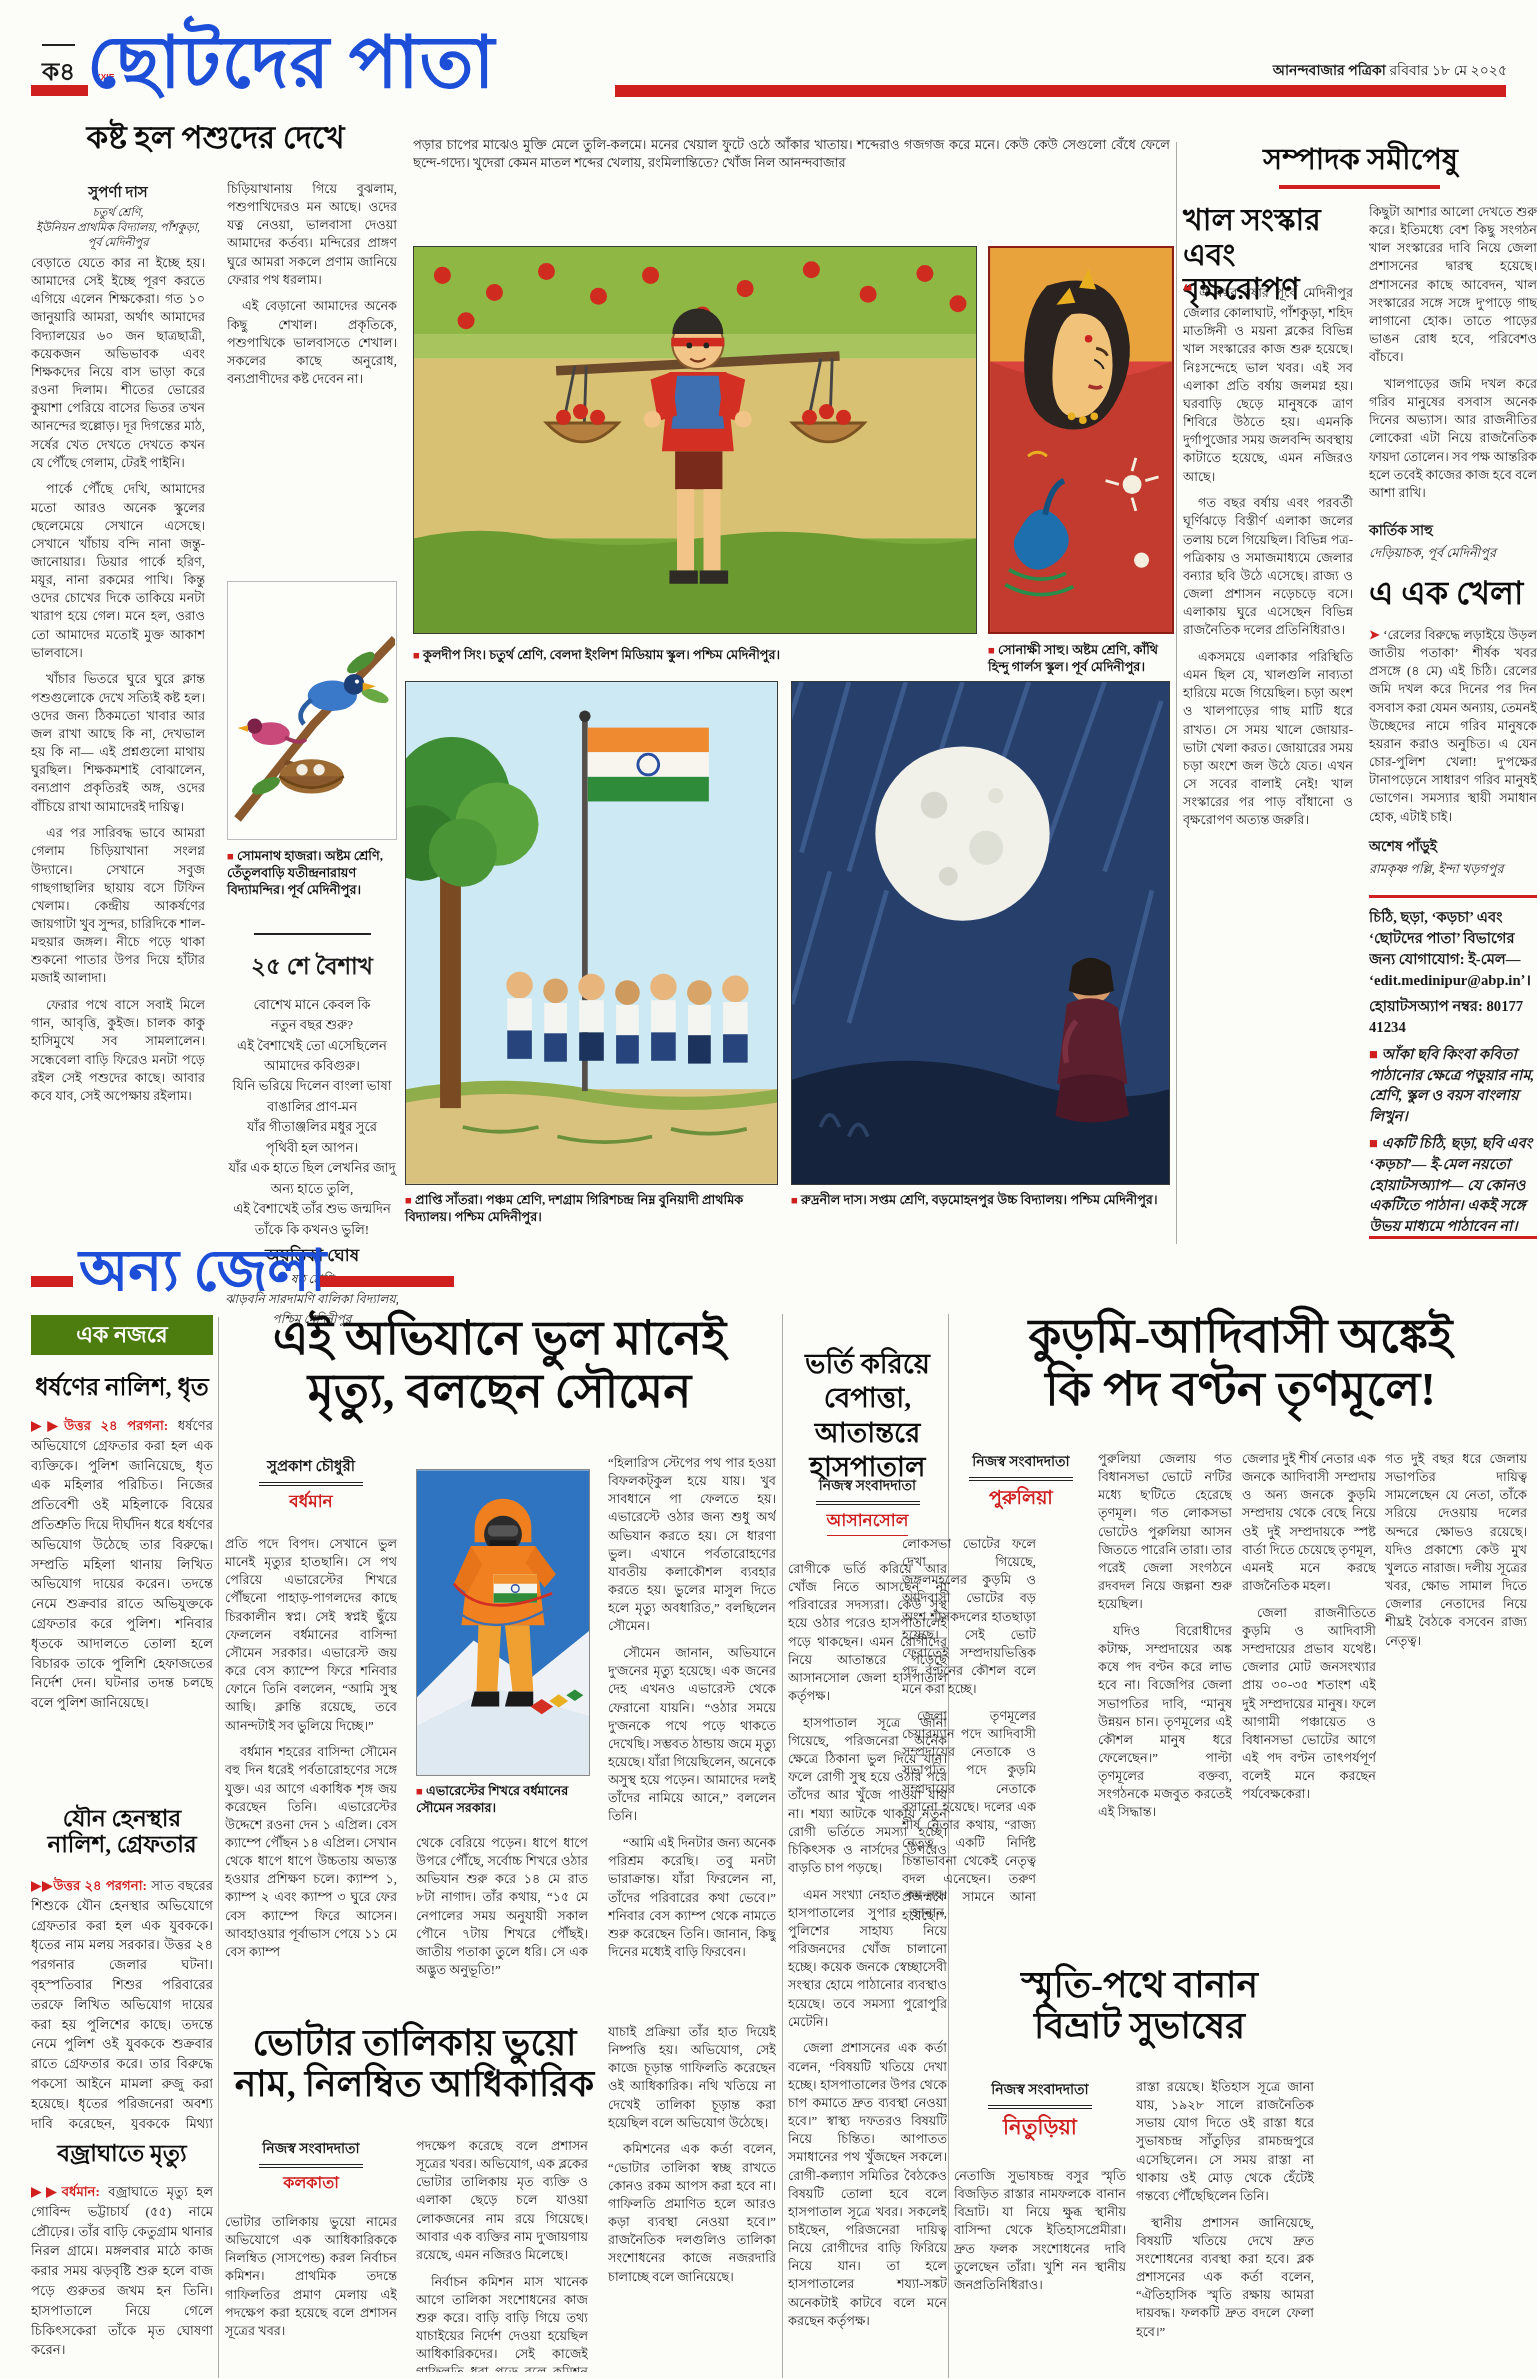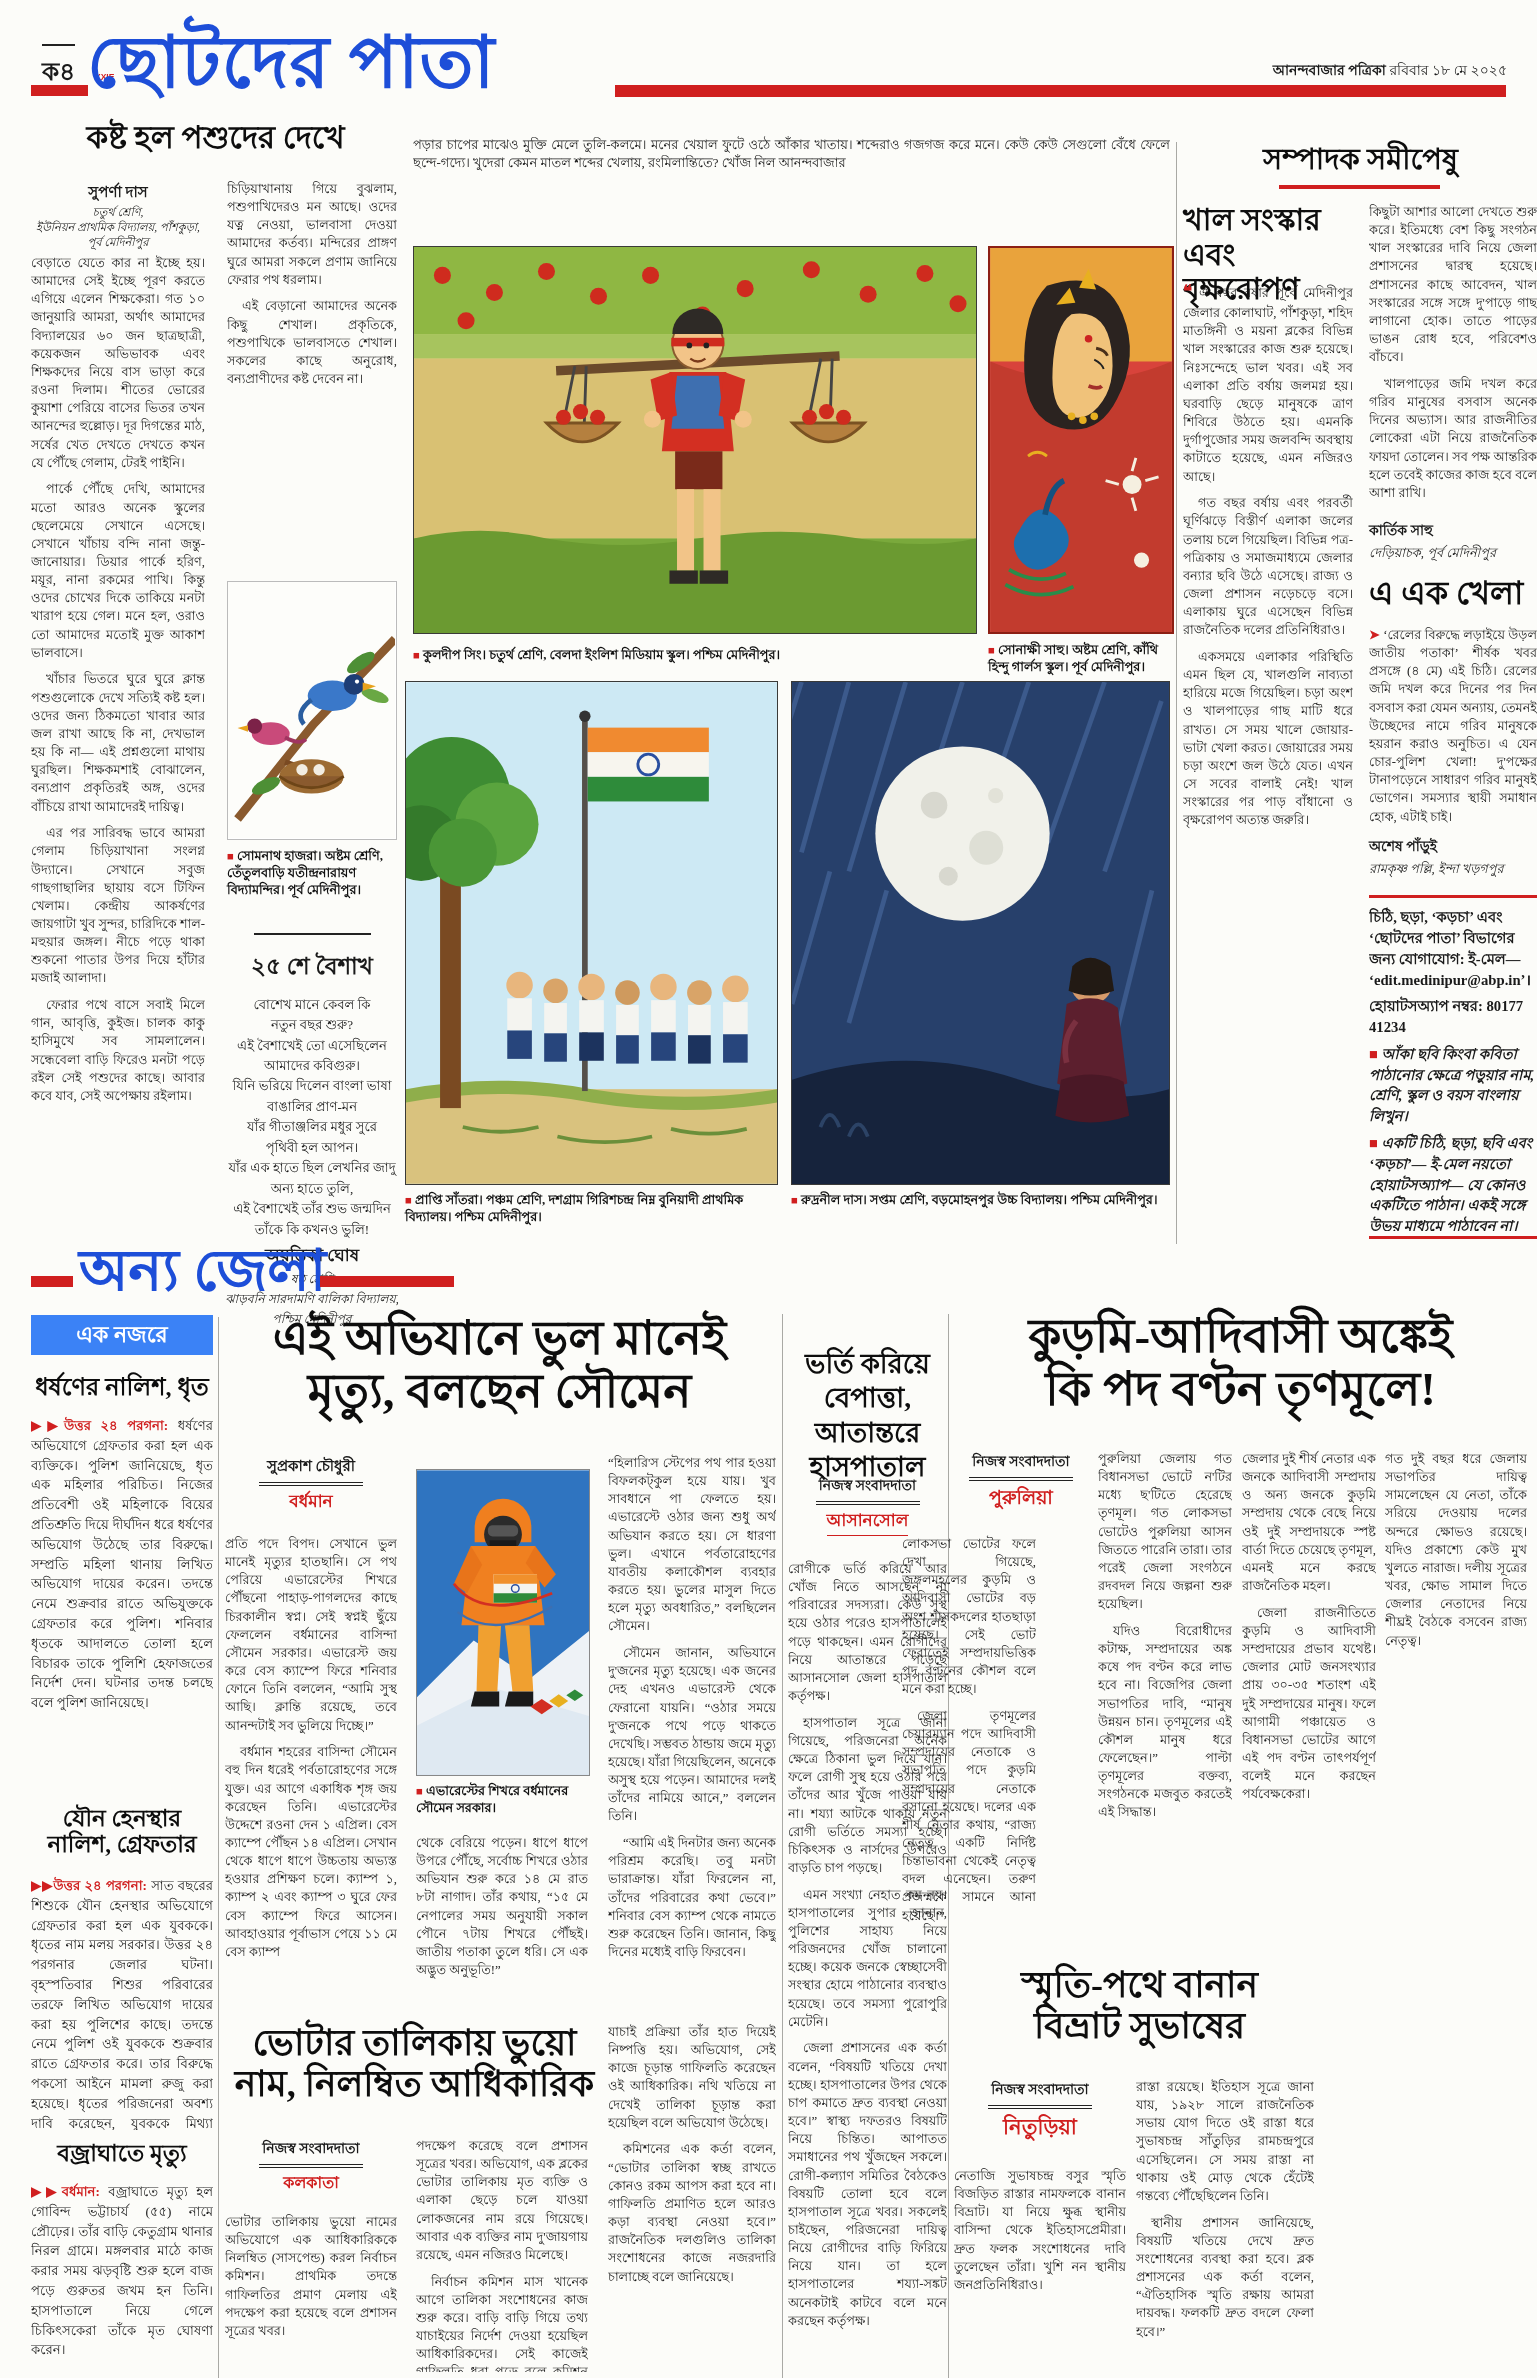--- a/index.html
+++ b/index.html
@@ -347,21 +347,21 @@
   <div class="abs redbg" style="left:1369px;top:1236px;width:168px;height:2.8px;"></div>
 
   <div class="abs redbg" style="left:31px;top:1276px;width:42px;height:11.4px;"></div>
   <div class="abs gray-mast" style="left:79px;top:1242px;font-size:57px;font-weight:bold;line-height:1;">অন্য জেলা</div>
   <div class="abs redbg" style="left:320px;top:1276px;width:134px;height:11.4px;"></div>
 
   <div class="abs vline" style="left:218px;top:1317px;height:1061px;"></div>
   <div class="abs vline" style="left:782px;top:1314px;height:1065px;"></div>
   <div class="abs vline" style="left:948px;top:1314px;height:1065px;"></div>
 
-  <div class="abs" style="left:31px;top:1315px;width:182px;height:40px;background:#3b82f6;color:#fff;font-weight:bold;font-size:22px;text-align:center;line-height:40px;">এক নজরে</div>
+  <div class="abs" style="left:31px;top:1315px;width:182px;height:40px;background:#4d7c0f;color:#fff;font-weight:bold;font-size:22px;text-align:center;line-height:40px;">এক নজরে</div>
   <div class="abs glance-head" style="left:31px;top:1374px;width:182px;font-size:24px;">ধর্ষণের নালিশ, ধৃত</div>
   <div class="abs glance-txt" style="left:31px;top:1416px;width:182px;height:375px;">
     <span class="red" style="font-weight:bold;">▶▶</span><span class="red" style="font-weight:bold;">উত্তর ২৪ পরগনা:</span>
     <span>ধর্ষণের অভিযোগে গ্রেফতার করা হল এক ব্যক্তিকে। পুলিশ জানিয়েছে, ধৃত এক মহিলার পরিচিত। নিজের প্রতিবেশী ওই মহিলাকে বিয়ের প্রতিশ্রুতি দিয়ে দীর্ঘদিন ধরে ধর্ষণের অভিযোগ উঠেছে তার বিরুদ্ধে। সম্প্রতি মহিলা থানায় লিখিত অভিযোগ দায়ের করেন। তদন্তে নেমে শুক্রবার রাতে অভিযুক্তকে গ্রেফতার করে পুলিশ। শনিবার ধৃতকে আদালতে তোলা হলে বিচারক তাকে পুলিশি হেফাজতের নির্দেশ দেন। ঘটনার তদন্ত চলছে বলে পুলিশ জানিয়েছে।</span>
   </div>
   <div class="abs glance-head" style="left:31px;top:1806px;width:182px;">যৌন হেনস্থার নালিশ, গ্রেফতার</div>
   <div class="abs glance-txt" style="left:31px;top:1876px;width:182px;height:254px;">
     <span class="red" style="font-weight:bold;">▶▶</span><span class="red" style="font-weight:bold;">উত্তর ২৪ পরগনা:</span>
     <span>সাত বছরের শিশুকে যৌন হেনস্থার অভিযোগে গ্রেফতার করা হল এক যুবককে। ধৃতের নাম মলয় সরকার। উত্তর ২৪ পরগনার জেলার ঘটনা। বৃহস্পতিবার শিশুর পরিবারের তরফে লিখিত অভিযোগ দায়ের করা হয় পুলিশের কাছে। তদন্তে নেমে পুলিশ ওই যুবককে শুক্রবার রাতে গ্রেফতার করে। তার বিরুদ্ধে পকসো আইনে মামলা রুজু করা হয়েছে। ধৃতের পরিজনেরা অবশ্য দাবি করেছেন, যুবককে মিথ্যা অভিযোগে ফাঁসানো হয়েছে।</span>
   </div>

